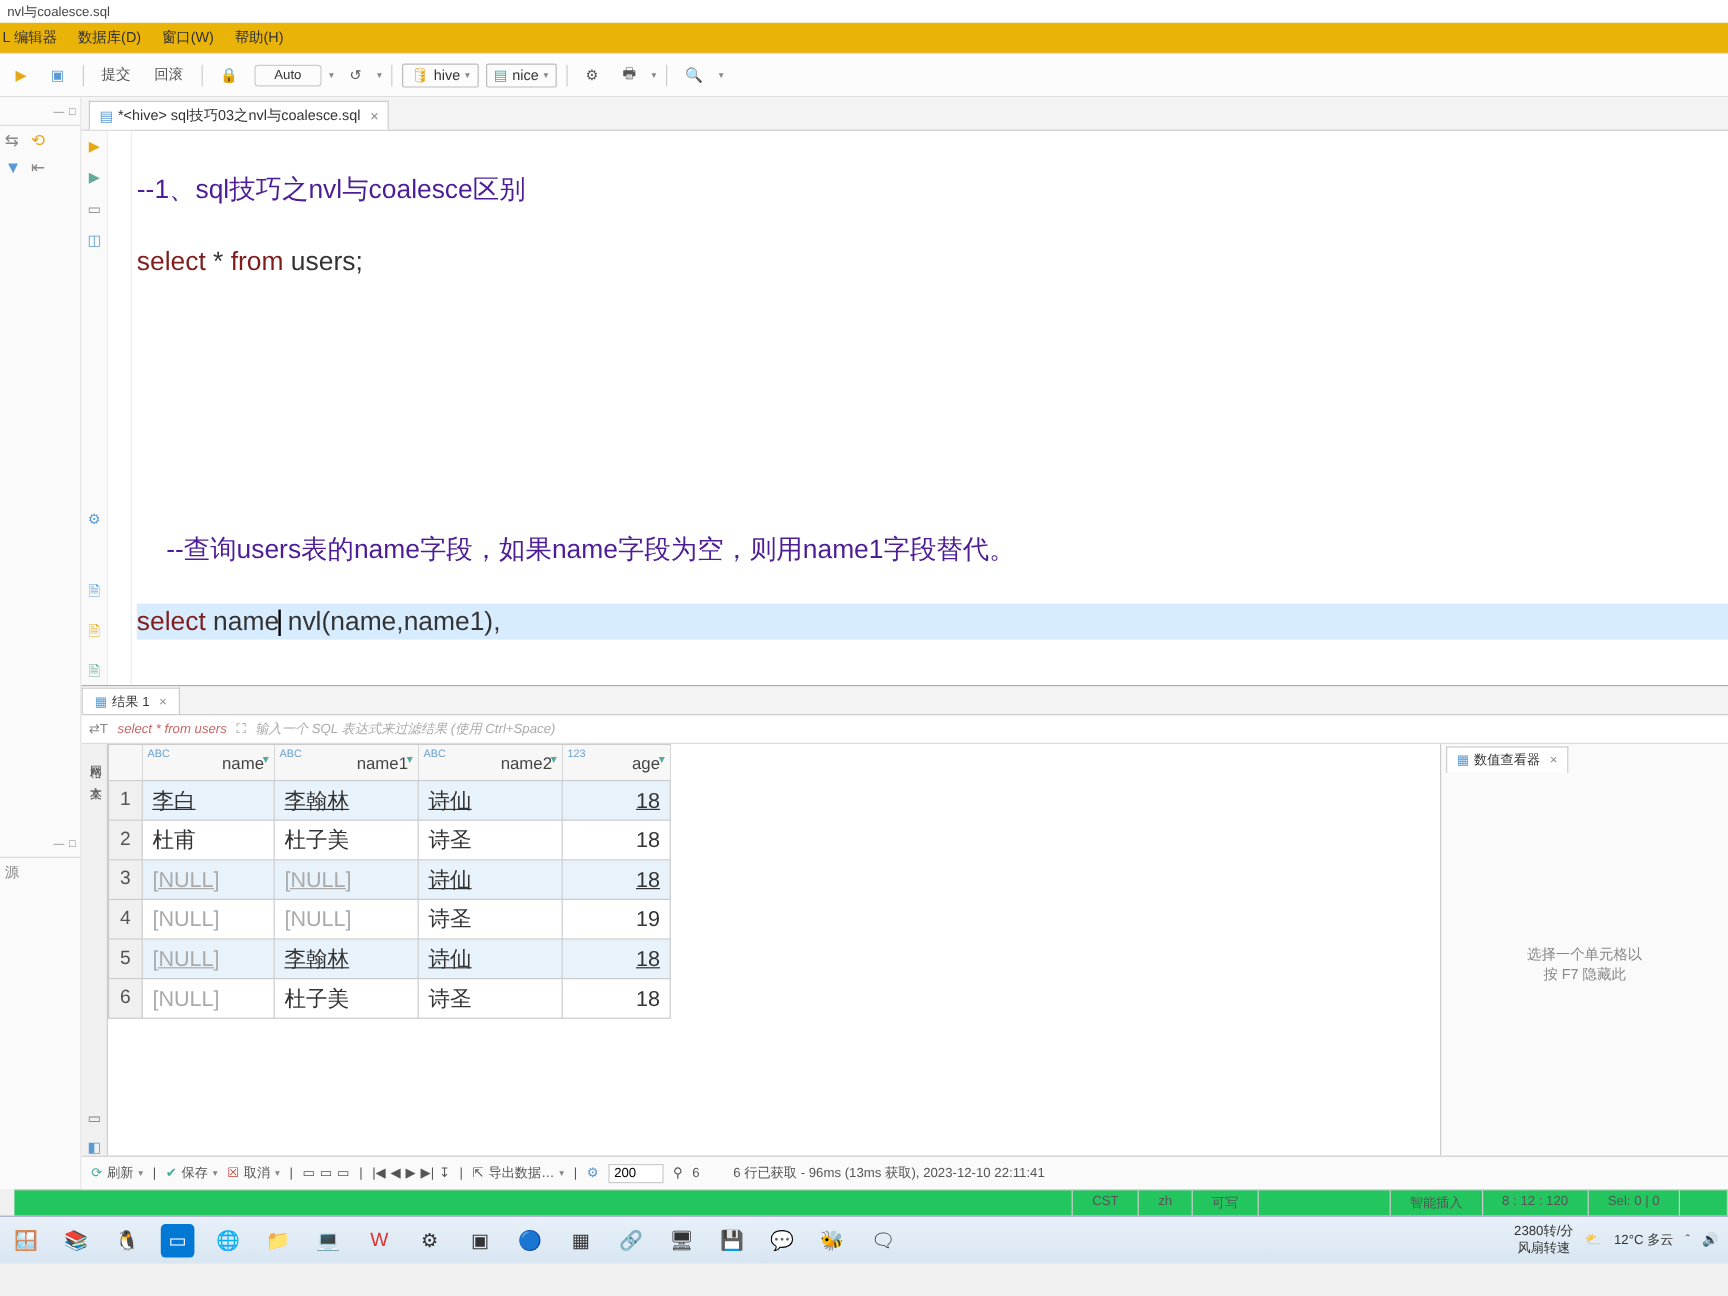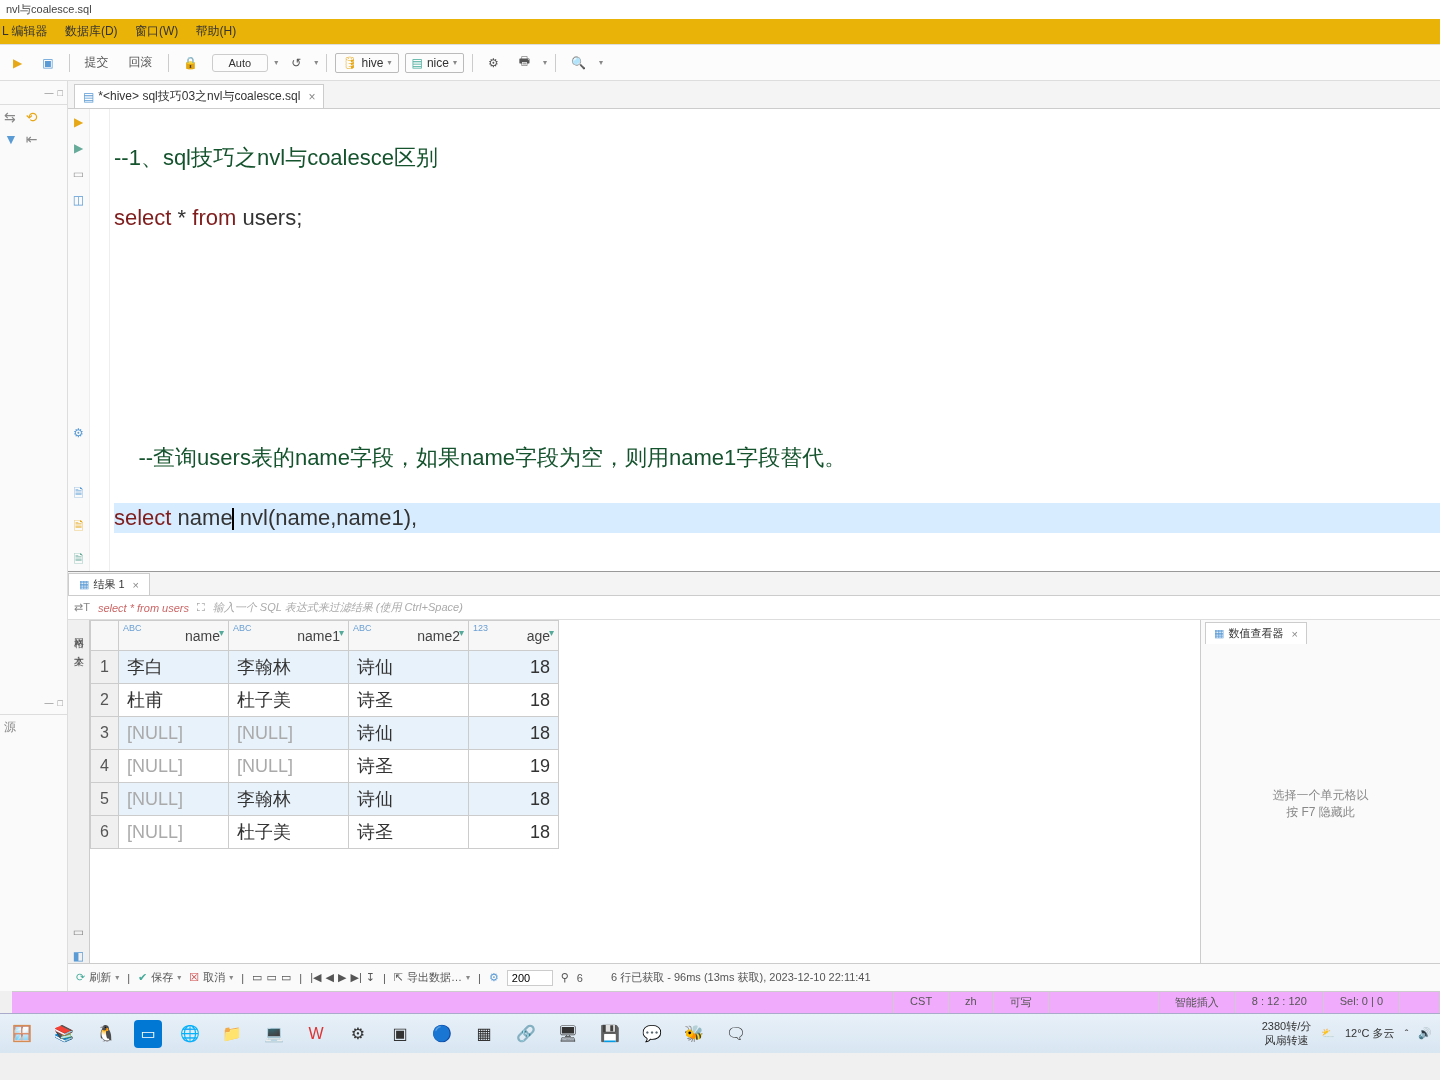--- a/index.html
+++ b/index.html
@@ -22,21 +22,21 @@
 .leftrail-mid { padding:4px; display:flex; gap:8px; align-items:flex-start; }
 .leftrail-icons { display:flex; flex-direction:column; gap:6px; color:#888; font-size:14px; }
 .mainpane { flex:1; display:flex; flex-direction:column; background:#fff; }
 .tabstrip { height:28px; background:#f4f4f4; border-bottom:1px solid #ccc; display:flex; align-items:flex-end; padding-left:6px; }
 .tab { background:#fff; border:1px solid #ccc; border-bottom:none; padding:4px 8px; font-size:12px; display:flex; align-items:center; gap:4px; height:24px; }
 .tab .close { color:#888; cursor:pointer; margin-left:4px; }
 .editor-wrap { flex:1; display:flex; min-height:0; }
 .editor-gutter { width:22px; background:#fafafa; border-right:1px solid #eee; display:flex; flex-direction:column; align-items:center; gap:12px; padding-top:6px; color:#888; font-size:12px; }
 .fold-gutter { width:20px; background:#fff; border-right:1px solid #eee; font-size:10px; color:#888; text-align:center; }
 .editor { flex:1; font-family:Consolas,"Courier New",monospace; font-size:22px; line-height:30px; padding:4px 0 4px 4px; white-space:pre; position:relative; overflow:hidden; }
-.editor .c { color:#14532d;margin-top:30px; }
+.editor .c { color:#4c1d95;margin-top:30px; }
 .editor .k { color:#7f1d1d; font-weight:normal; }
 .editor .p { color:#333; }
 .editor .hl { background:#d8ecff; display:inline-block; width:100%; }
 .editor-line { position:relative; }
 .cursor { border-left:2px solid #000; display:inline-block; height:22px; vertical-align:middle; margin-left:-1px; }
 .results-wrap { border-top:1px solid #999; display:flex; flex-direction:column; height:420px; }
 .result-tabs { height:24px; background:#f4f4f4; border-bottom:1px solid #ccc; display:flex; align-items:flex-end; }
 .result-tab { background:#fff; border:1px solid #ccc; border-bottom:none; padding:3px 10px; font-size:11px; display:flex; gap:4px; align-items:center; }
 .result-filter { height:24px; border-bottom:1px solid #ddd; display:flex; align-items:center; padding:0 6px; gap:8px; font-size:11px; color:#888; }
 .result-filter .sql { color:#c66; font-style:italic; }
@@ -44,30 +44,30 @@
 .result-body { flex:1; display:flex; }
 .result-left { width:22px; background:#f0f0f0; border-right:1px solid #ccc; display:flex; flex-direction:column; align-items:center; gap:10px; padding-top:6px; }
 .result-vtab { writing-mode:vertical-rl; font-size:10px; color:#555; padding:4px 2px; }
 .result-grid { flex:1; overflow:auto; background:#fff; }
 table.data { border-collapse:collapse; font-size:18px; }
 table.data th, table.data td { border:1px solid #ccc; padding:4px 8px; text-align:left; height:30px; }
 table.data th { background:#f7f7f7; font-weight:normal; position:relative; font-size:14px; color:#444;text-align:right; }
 table.data th .type { color:#6a9fd4; font-size:9px; position:absolute; top:2px; left:4px; }
 table.data th .dd { position:absolute; right:4px; top:6px; color:#5a9; font-size:10px; }
 table.data td.rownum { background:#f0f0f0; text-align:center; width:28px; font-size:16px; color:#555; }
-table.data tr.odd td.cell { background:#e8f2fb; }
+table.data tr.odd td.cell { background:#e8f2fb;text-decoration:underline; }
 table.data td.num { text-align:right; }
 table.data td.null { color:#aaa; font-style:normal; }
 .inspector { width:240px; border-left:1px solid #ccc; background:#fafafa; display:flex; flex-direction:column; }
 .inspector-tab { background:#fff; border-bottom:1px solid #ccc; padding:3px 8px; font-size:11px; display:flex; align-items:center; gap:4px; width:fit-content; margin:2px 0 0 4px; border:1px solid #ccc; border-bottom:none; }
 .inspector-body { flex:1; display:flex; align-items:center; justify-content:center; color:#888; font-size:12px; text-align:center; padding:0 10px; }
 .result-footer { height:28px; border-top:1px solid #ccc; background:#fafafa; display:flex; align-items:center; padding:0 8px; gap:8px; font-size:11px; color:#555; }
 .result-footer .grp { display:flex; align-items:center; gap:4px; }
 .result-footer input.count { width:46px; border:1px solid #ccc; padding:1px 4px; font-size:11px; }
-.statusbar { height:22px; background:#f0abfc; border-top:1px solid #ccc; display:flex; font-size:11px; color:#555;margin-left:12px; }
+.statusbar { height:22px; background:#22c55e; border-top:1px solid #ccc; display:flex; font-size:11px; color:#555;margin-left:12px; }
 .statusbar .cell { border-right:1px solid #ccc; padding:3px 16px; }
 .statusbar .flex { flex:1; }
 .taskbar { height:40px; background:linear-gradient(to top,#d8e6f2,#e8f0f8); border-top:1px solid #aac; display:flex; align-items:center; padding:0 8px; gap:14px; }
 .taskbar .ticon { width:28px; height:28px; border-radius:4px; display:flex; align-items:center; justify-content:center; font-size:16px; cursor:pointer; }
 .taskbar .tray { margin-left:auto; display:flex; align-items:center; gap:10px; font-size:11px; color:#333; }
 .win-icons { font-size:9px; color:#888; display:flex; gap:3px; }
 .orange-play { color:#e6a817; }
 .blue-sq { color:#5b9bd5; }
 </style>
 </head>

